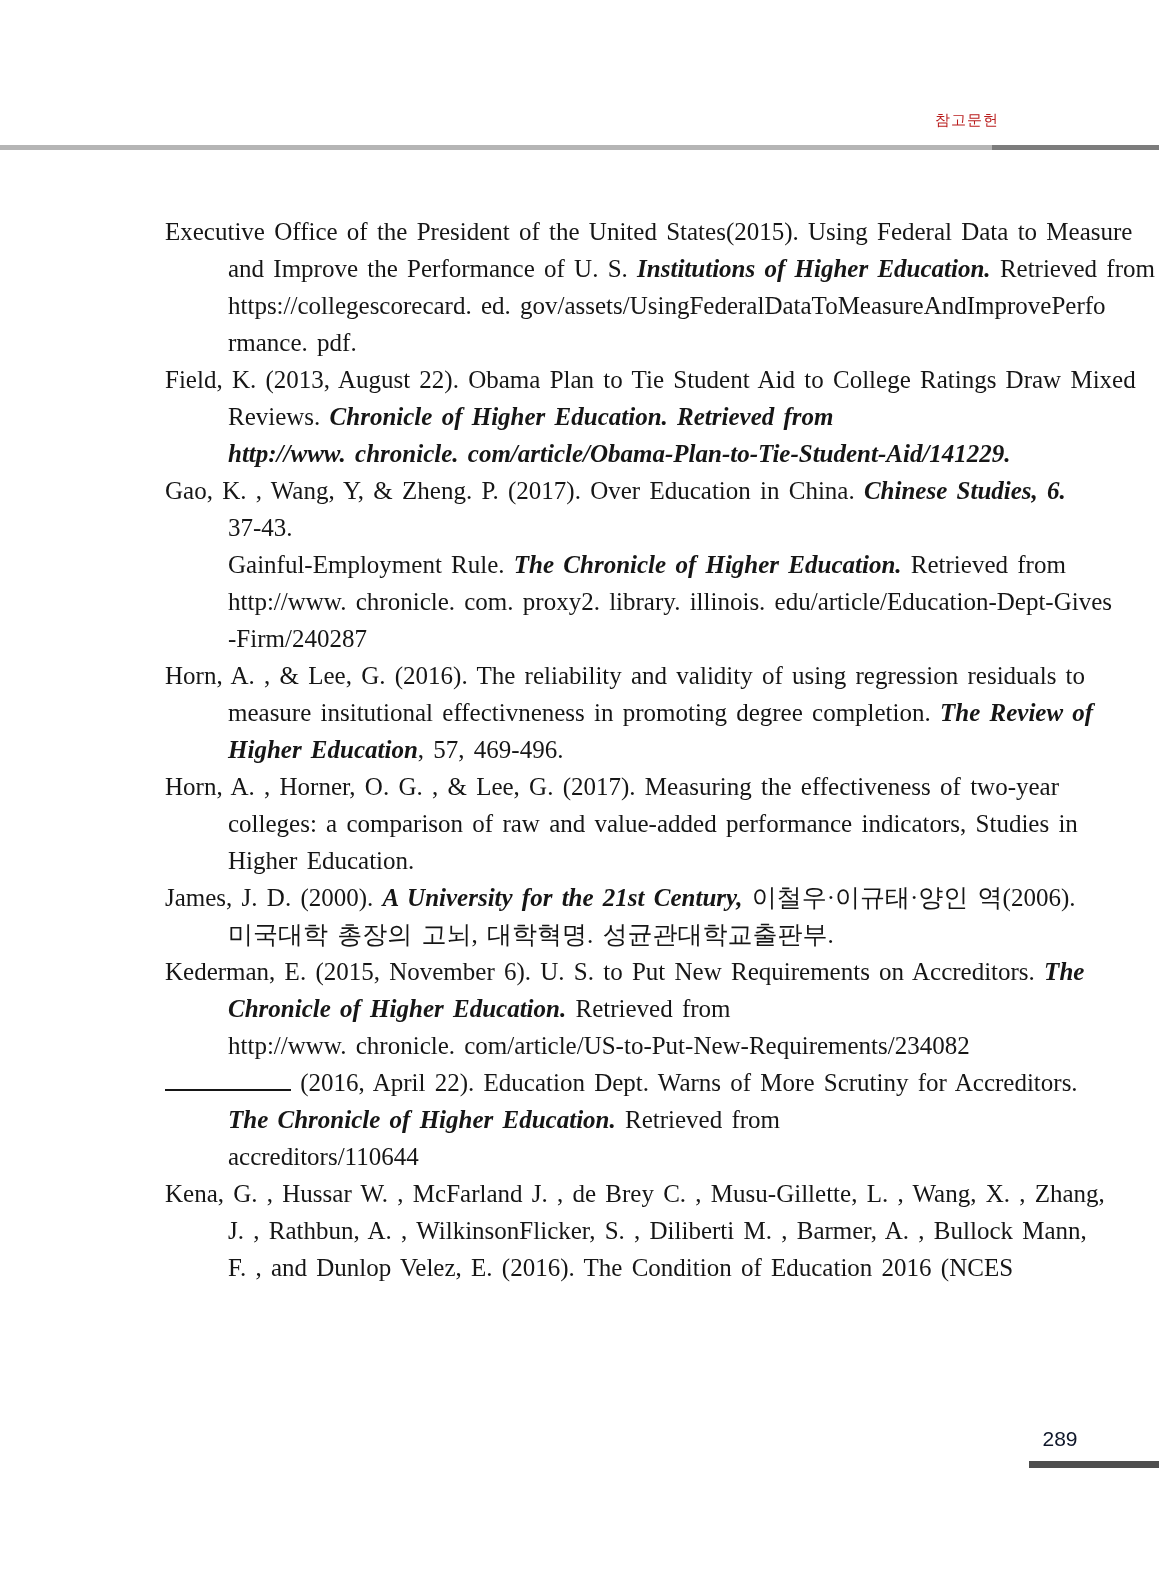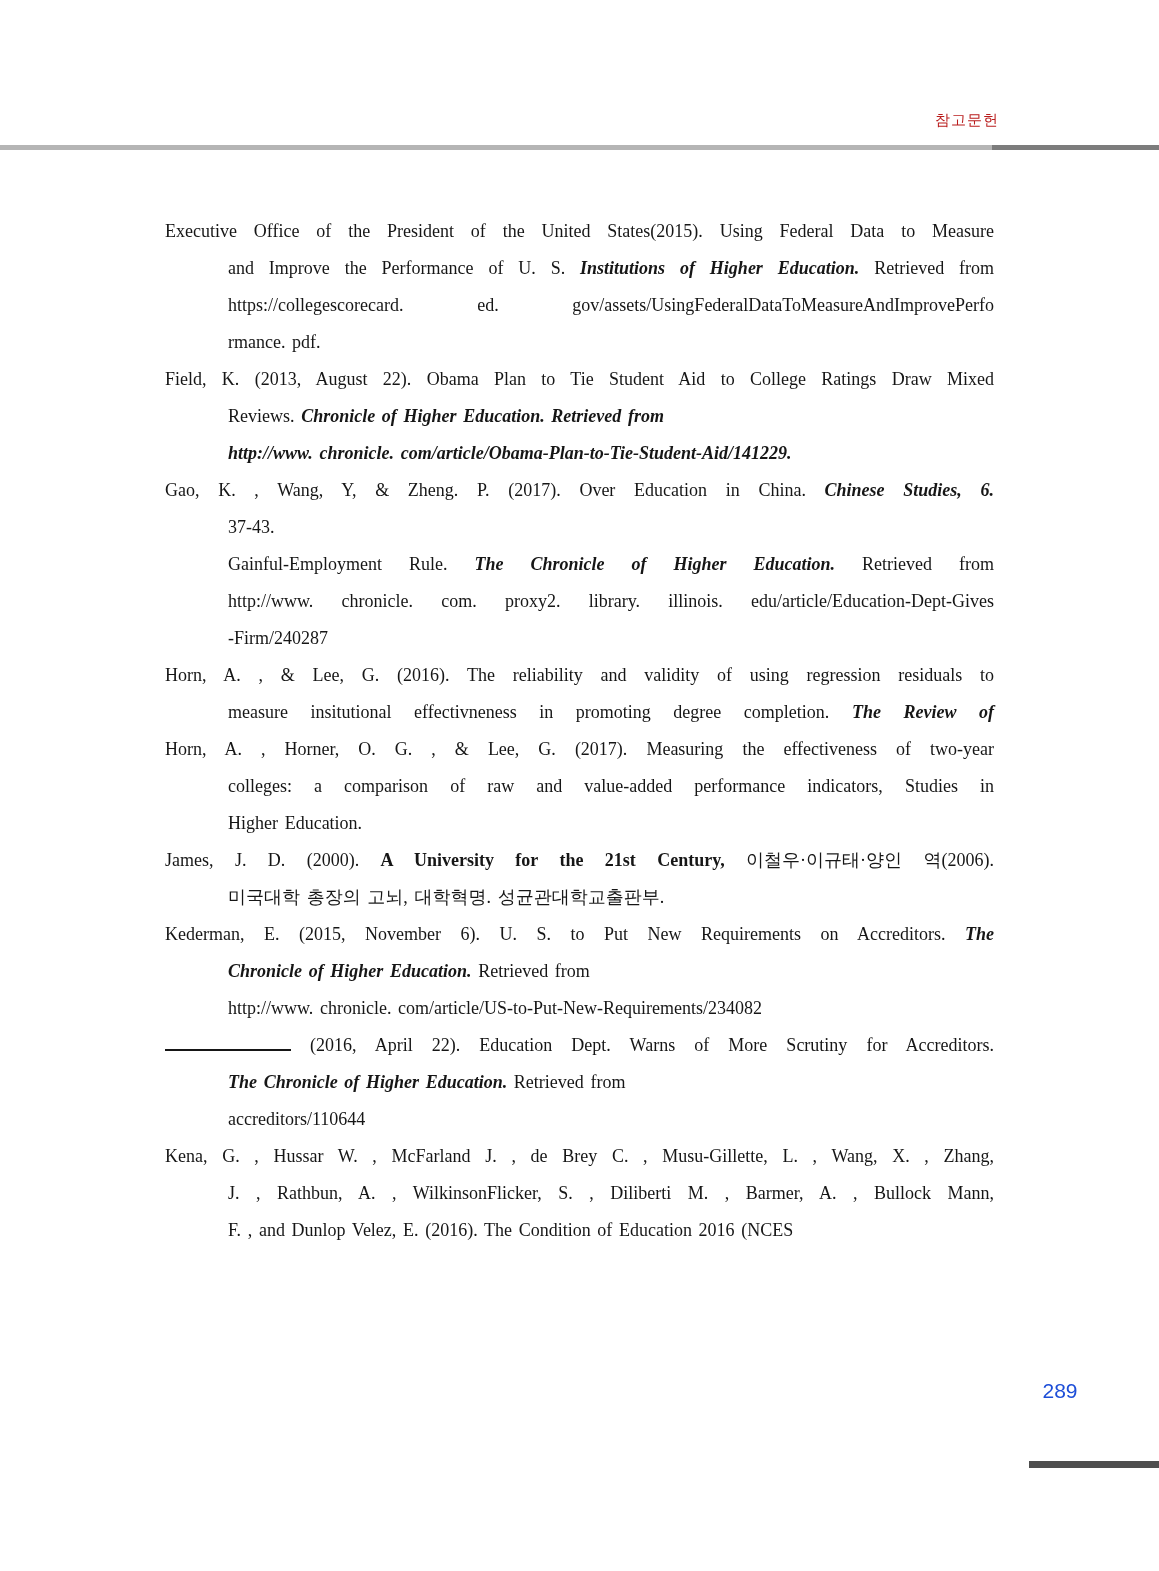--- a/index.html
+++ b/index.html
@@ -38,50 +38,50 @@
     height: 5px;
     background: #7c7c7c;
   }
   .references {
     position: absolute;
     top: 213px;
     left: 165px;
     width: 829px;
   }
   .ref-line {
-    font-size: 18px;
+    font-size: 25px;
     line-height: 37px;
     word-spacing: 0.12em;
     white-space: nowrap;
     text-align: left;
   }
   .ref-line.indent { padding-left: 63px; }
   .ref-line.justify {
     text-align: justify;
     text-align-last: justify;
   }
   .run-n { font-style: normal; text-align: right; }
   .run-i { font-style: italic; font-weight: bold; }
-  .run-bi { font-weight: bold; }
+  .run-bi { font-style: italic; font-weight: bold; }
   .run-b {
     display: inline-block;
     width: 126px;
     height: 3px;
     border-bottom: 2px solid #161616;
     vertical-align: baseline;
   }
   .page-number {
     position: absolute;
-    top: 1379px;
+    top: 1427px;
     left: 1028px;
     width: 64px;
     text-align: center;
     font-family: "Liberation Sans", "DejaVu Sans", sans-serif;
     font-size: 21px;
-    color: #1d4ed8;
+    color: #0f172a;
   }
   .footer-bar {
     position: absolute;
     top: 1461px;
     left: 1029px;
     width: 130px;
     height: 7px;
     background: #4e4e4e;
   }
 </style>
@@ -109,20 +109,21 @@
       <div class="ref-line indent"><span class="run-n">37-43.</span></div>
     </div>
     <div class="reference">
       <div class="ref-line indent justify"><span class="run-n">Gainful-Employment Rule. </span><span class="run-i">The Chronicle of Higher Education.</span><span class="run-n"> Retrieved from</span></div>
       <div class="ref-line indent justify"><span class="run-n">http://www. chronicle. com. proxy2. library. illinois. edu/article/Education-Dept-Gives</span></div>
       <div class="ref-line indent"><span class="run-n">-Firm/240287</span></div>
     </div>
     <div class="reference">
       <div class="ref-line justify"><span class="run-n">Horn, A. , &amp; Lee, G. (2016). The reliability and validity of using regression residuals to</span></div>
       <div class="ref-line indent justify"><span class="run-n">measure insitutional effectivneness in promoting degree completion. </span><span class="run-i">The Review of</span></div>
+      <div class="ref-line indent"><span class="run-i">Higher Education</span><span class="run-n">, 57, 469-496.</span></div>
     </div>
     <div class="reference">
       <div class="ref-line justify"><span class="run-n">Horn, A. , Horner, O. G. , &amp; Lee, G. (2017). Measuring the effectiveness of two-year</span></div>
       <div class="ref-line indent justify"><span class="run-n">colleges: a comparison of raw and value-added performance indicators, Studies in</span></div>
       <div class="ref-line indent"><span class="run-n">Higher Education.</span></div>
     </div>
     <div class="reference">
       <div class="ref-line justify"><span class="run-n">James, J. D. (2000). </span><span class="run-bi">A University for the 21st Century,</span><span class="run-n"> 이철우·이규태·양인 역(2006).</span></div>
       <div class="ref-line indent"><span class="run-n">미국대학 총장의 고뇌, 대학혁명. 성균관대학교출판부.</span></div>
     </div>

